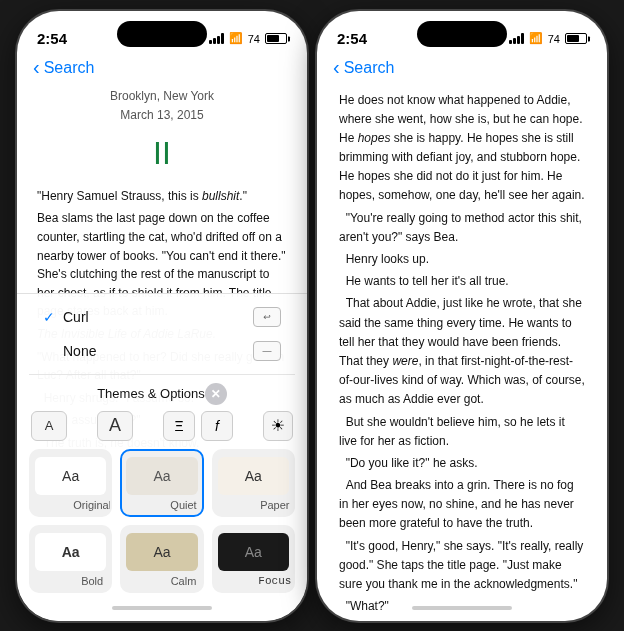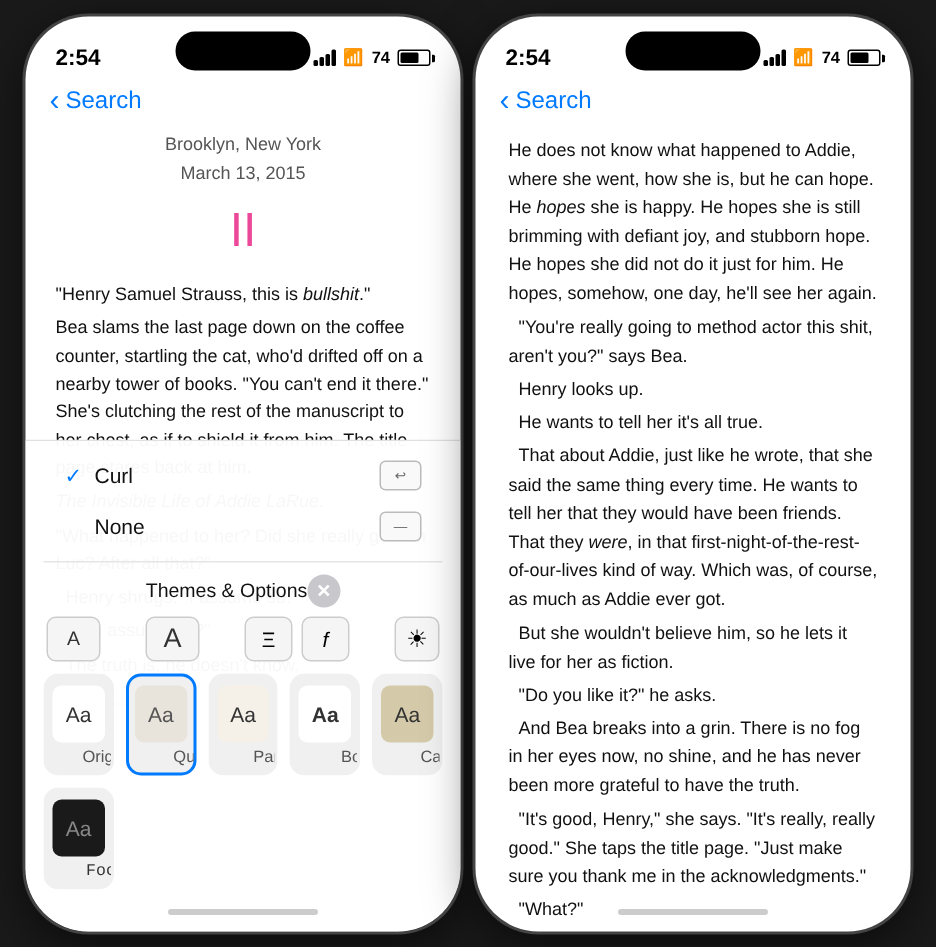--- a/index.html
+++ b/index.html
@@ -99,21 +99,21 @@
     }
     .battery-fill {
       background: #000;
       height: 100%;
       width: 65%;
       border-radius: 1px;
     }
 
     .battery-text {
       font-size: 11px;
-      font-weight: 700;
+      font-weight: 400;
       color: #000;
     }
 
     
     .dynamic-island {
       position: absolute;
       top: 10px;
       left: 50%;
       transform: translateX(-50%);
       width: 90px;
@@ -161,21 +161,21 @@
 
     .book-header .location {
       font-size: 12px;
       color: #555;
       line-height: 1.6;
     }
 
     .book-header .chapter {
       font-size: 32px;
       font-weight: 300;
-      color: #ec4899;
+      color: #15803d;
       margin: 4px 0;
     }
 
     .book-text {
       font-size: 12px;
       line-height: 1.55;
       color: #111;
     }
 
     .book-text p {
@@ -276,21 +276,21 @@
       align-items: center;
       justify-content: center;
       background: #f5f5f5;
       font-size: 16px;
       cursor: pointer;
     }
 
     
     .themes-grid {
       display: grid;
-      grid-template-columns: repeat(5, 1fr);
+      grid-template-columns: repeat(3, 1fr);
       gap: 8px;
       padding: 4px 12px 8px;
     }
 
     .theme-card {
       border-radius: 10px;
       overflow: hidden;
       border: 2px solid transparent;
       cursor: pointer;
       display: flex;

